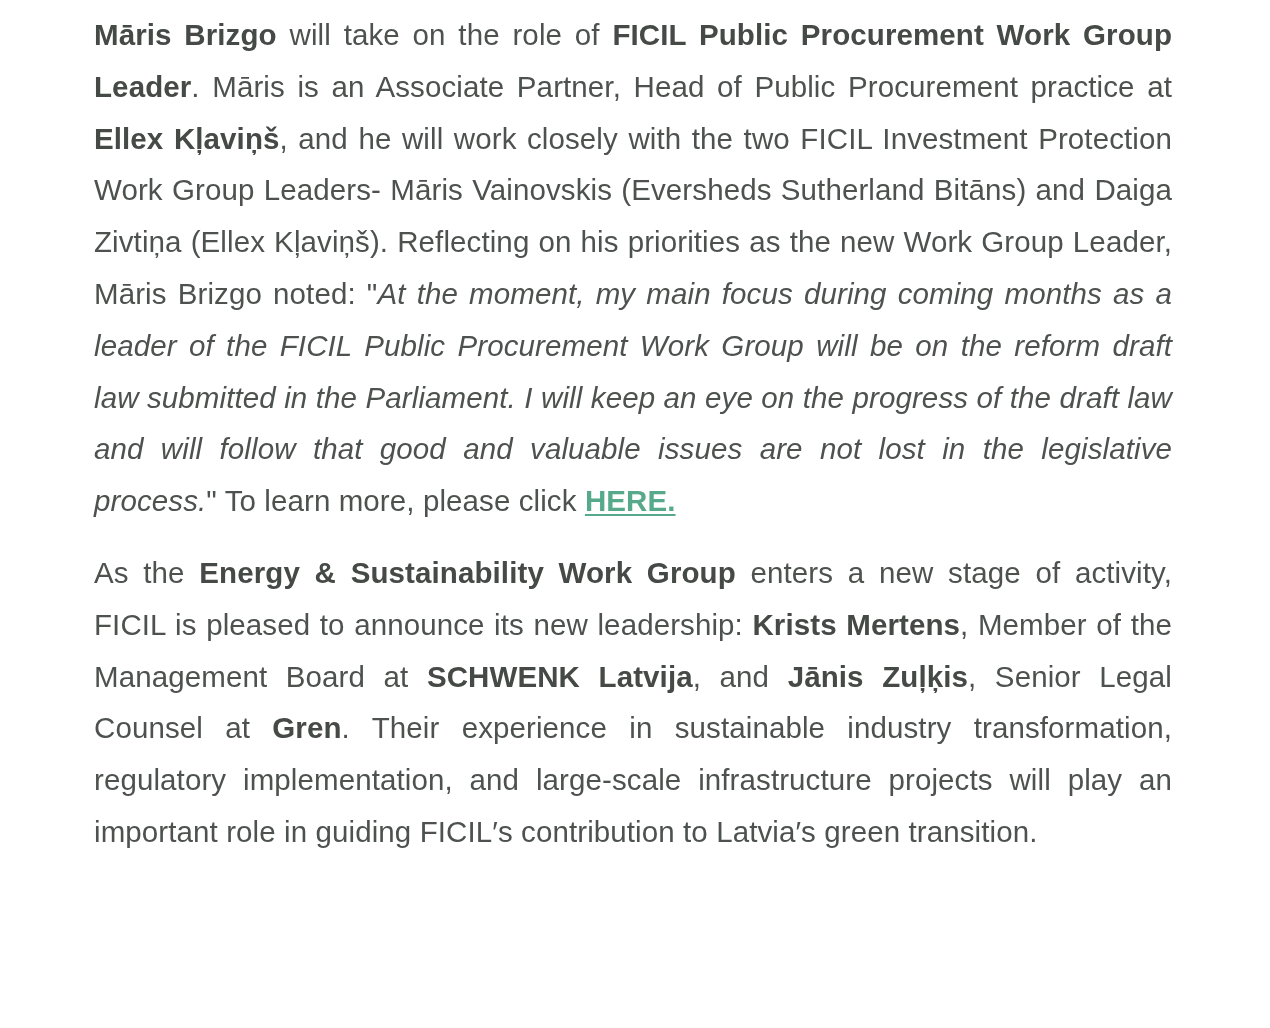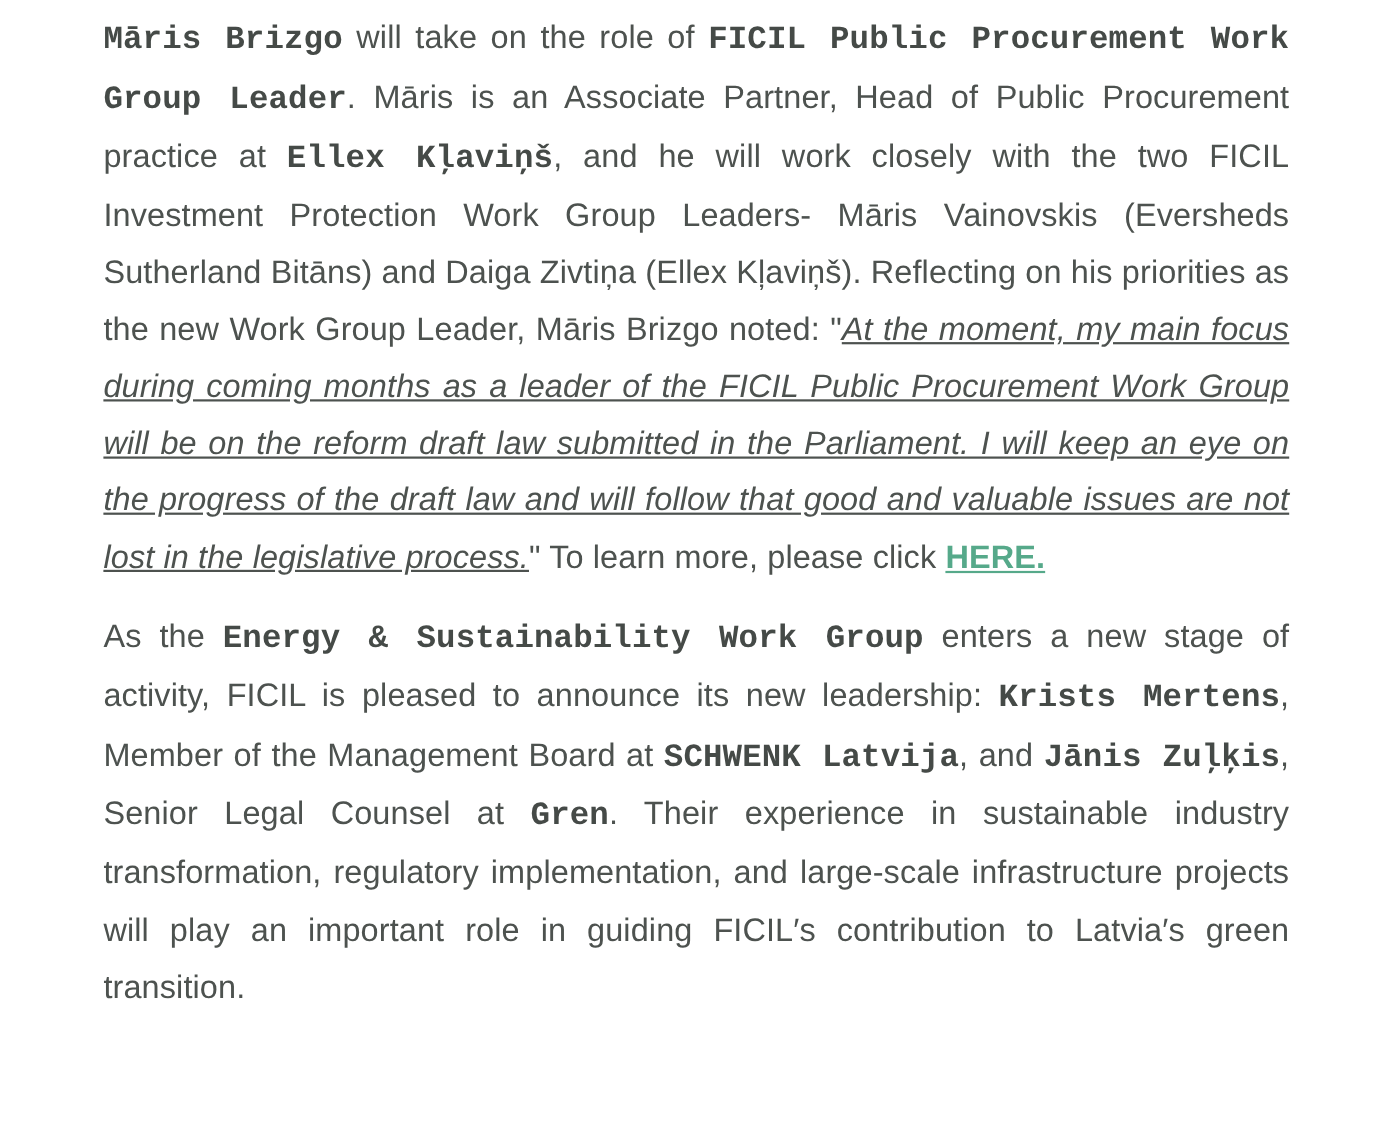--- a/index.html
+++ b/index.html
@@ -31,25 +31,23 @@
   p.para.first {
     margin-top: 9px;
   }
   p.para.second {
     margin-top: 20px;
   }
   b.strong {
     font-weight: 700;
     color: #43484५;
     color: #454a47;
-    font-family: Liberation Mono, monospace;
   }
   i.em {
     font-style: italic;
-    text-decoration: underline;
   }
   a.inline-link {
     color: #56a98a;
     text-decoration: underline;
     text-underline-offset: 3px;
     text-decoration-thickness: 2px;
     font-weight: bold;
   }
   
 </style>

